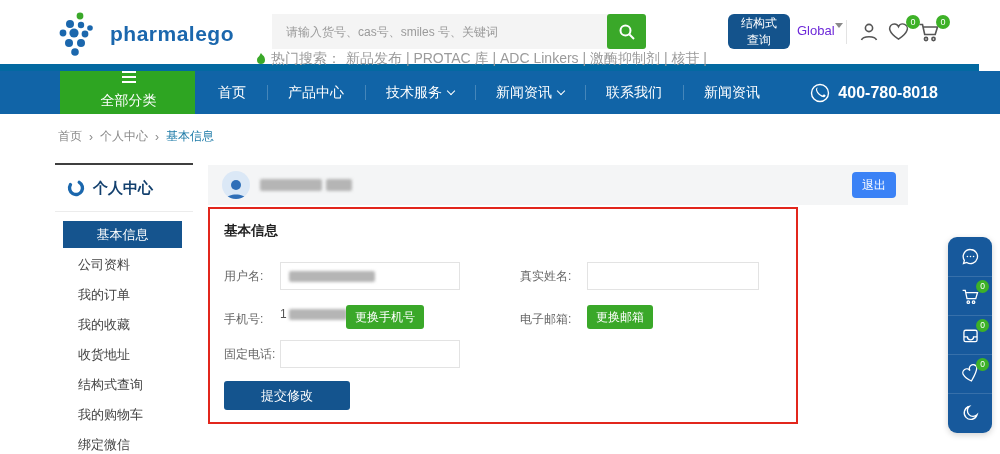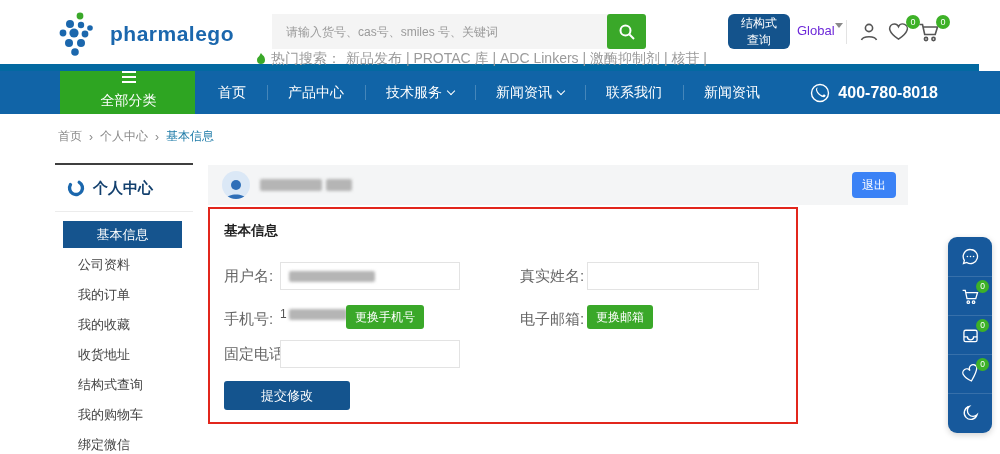--- a/index.html
+++ b/index.html
@@ -54,21 +54,21 @@
 
   
   .user-strip { position:absolute; left:208px; top:165px; width:700px; height:40px; background:#f4f5f6; }
   .avatar { position:absolute; left:14px; top:6px; width:28px; height:28px; border-radius:50%; background:#dbe8f6; display:flex; align-items:flex-end; justify-content:center; overflow:hidden; }
   .masked { background:#b5b5b5; border-radius:2px; filter:blur(1.5px); display:inline-block; }
   .user-name-mask { position:absolute; left:52px; top:14px; display:flex; gap:4px; align-items:center; }
   .logout-btn { position:absolute; right:12px; top:7px; width:44px; height:26px; background:#3b82f6; color:#fff; border:none; border-radius:4px; font-size:12px; cursor:pointer; }
 
   .form-box { position:absolute; left:208px; top:207px; width:590px; height:217px; border:2px solid #e2261c; background:#fff; }
   .form-title { position:absolute; left:14px; top:13px; font-size:13.5px; font-weight:bold; color:#222; }
-  .f-label { position:absolute; font-size:15px; color:#666; line-height:28px; }
+  .f-label { position:absolute; font-size:12px; color:#666; line-height:28px; }
   .f-input { position:absolute; height:28px; border:1px solid #e3e3e3; background:#fff; outline:none; font-size:12px; color:#444; padding:0 8px; }
   .green-btn { position:absolute; height:24px; background:#3aa829; color:#fff; border:none; border-radius:3px; font-size:12px; padding:0 9px; cursor:pointer; }
   .submit-btn { position:absolute; left:14px; top:172px; width:126px; height:29px; background:#14548e; color:#fff; border:none; border-radius:3px; font-size:13px; cursor:pointer; }
   .mobile-val { position:absolute; left:70px; top:98px; display:flex; align-items:center; gap:2px; font-size:12px; color:#555; }
 
   
   .float-bar { position:absolute; left:948px; top:237px; width:44px; height:196px; background:#17599c; border-radius:9px; box-shadow:0 2px 6px rgba(0,0,0,.18); }
   .fb-cell { position:relative; width:44px; height:39px; display:flex; align-items:center; justify-content:center; cursor:pointer; }
   .fb-cell + .fb-cell { border-top:1px solid rgba(255,255,255,.14); }
   .fb-badge { position:absolute; top:3px; right:3px; min-width:13px; height:13px; border-radius:7px; background:#3db127; color:#fff; font-size:8.5px; line-height:13px; text-align:center; }

